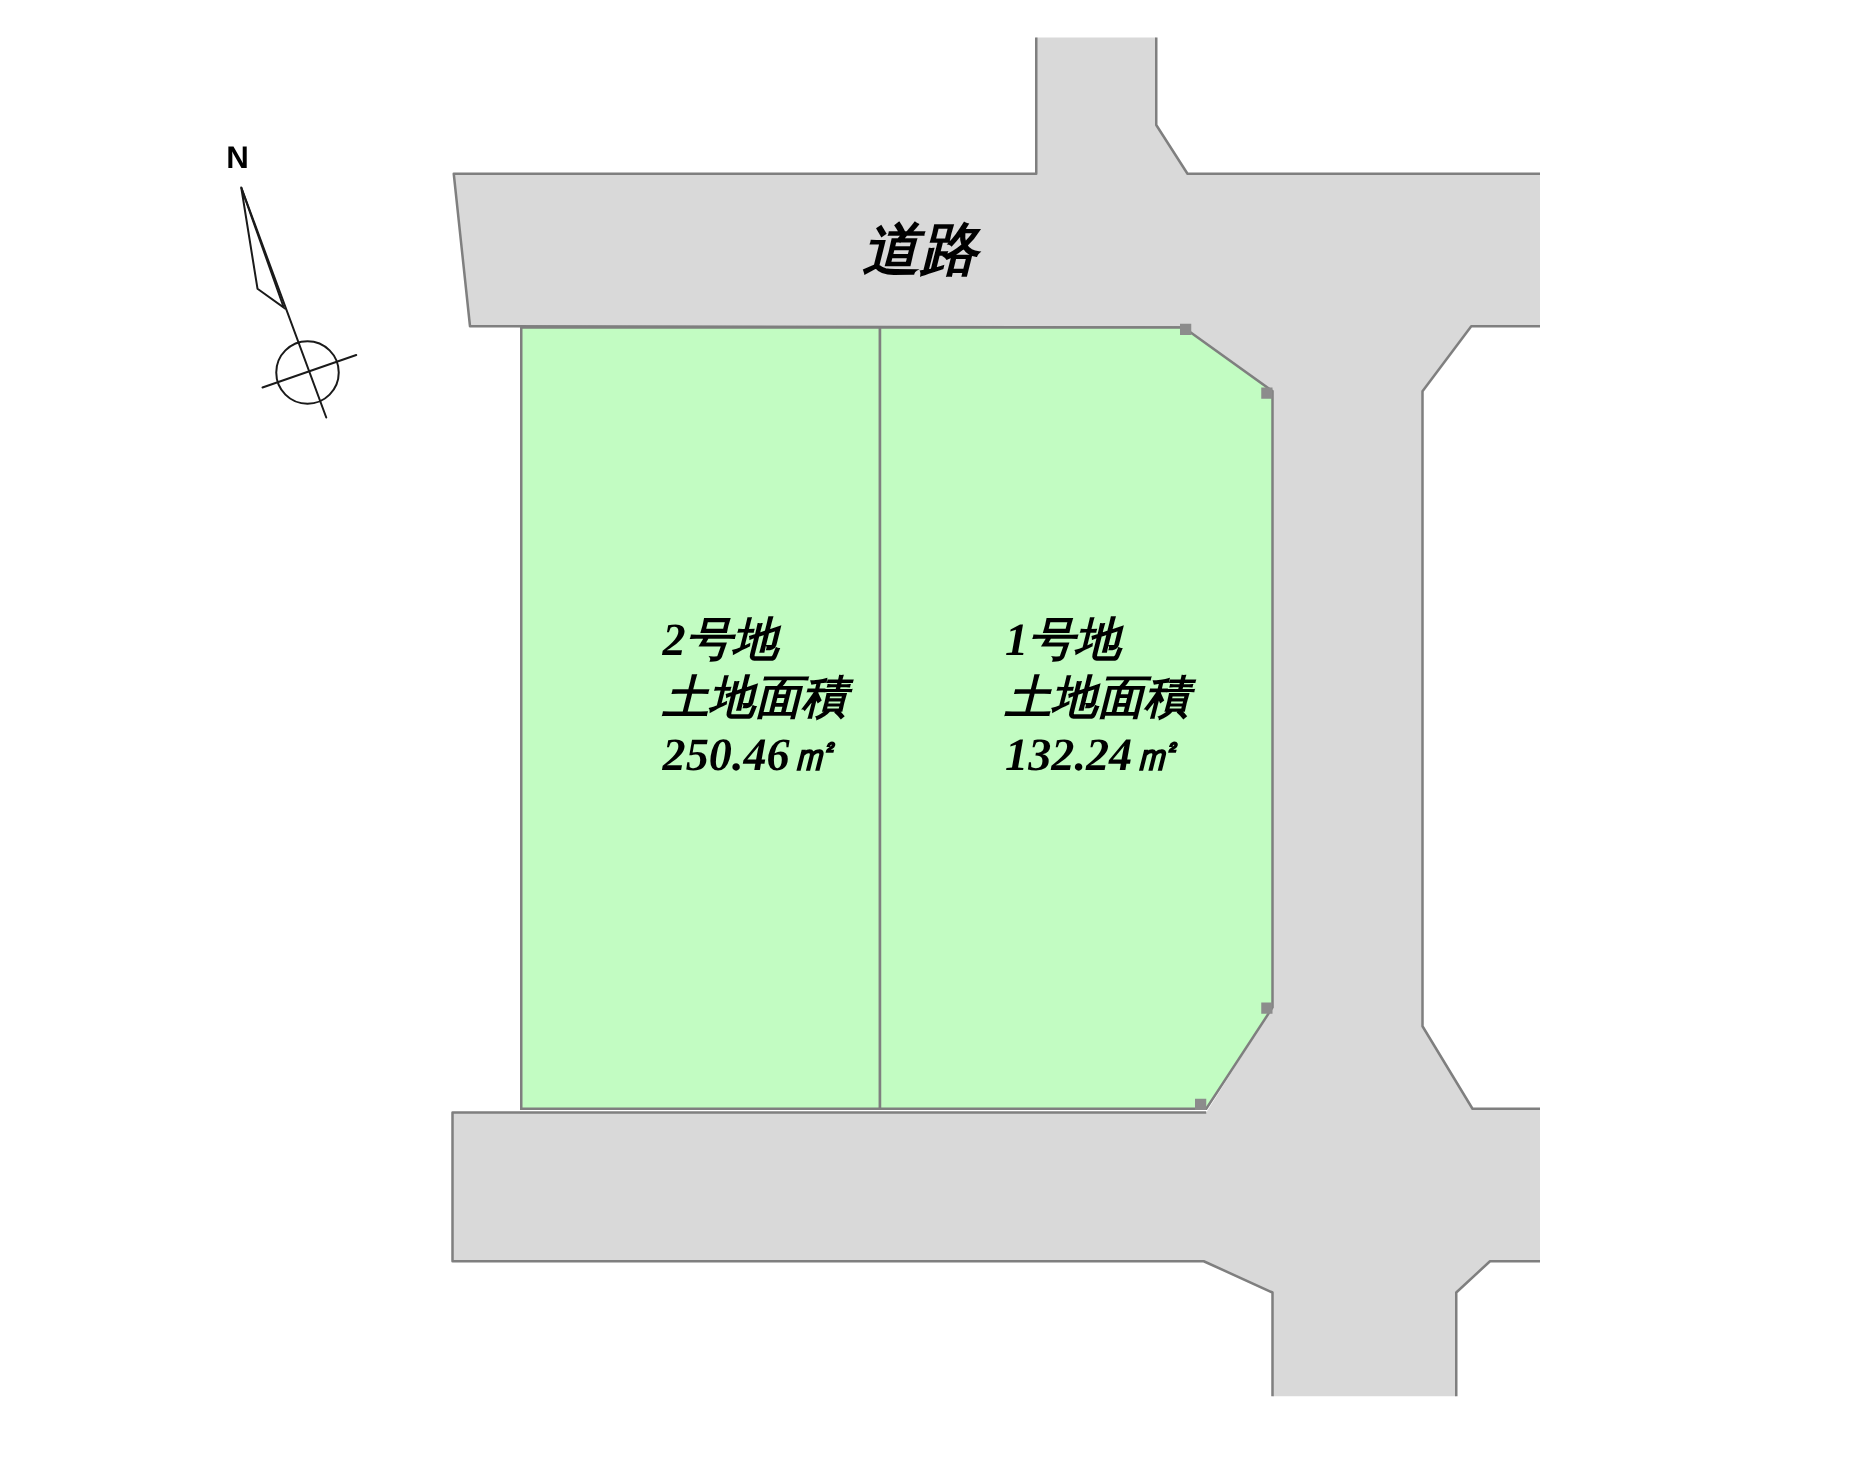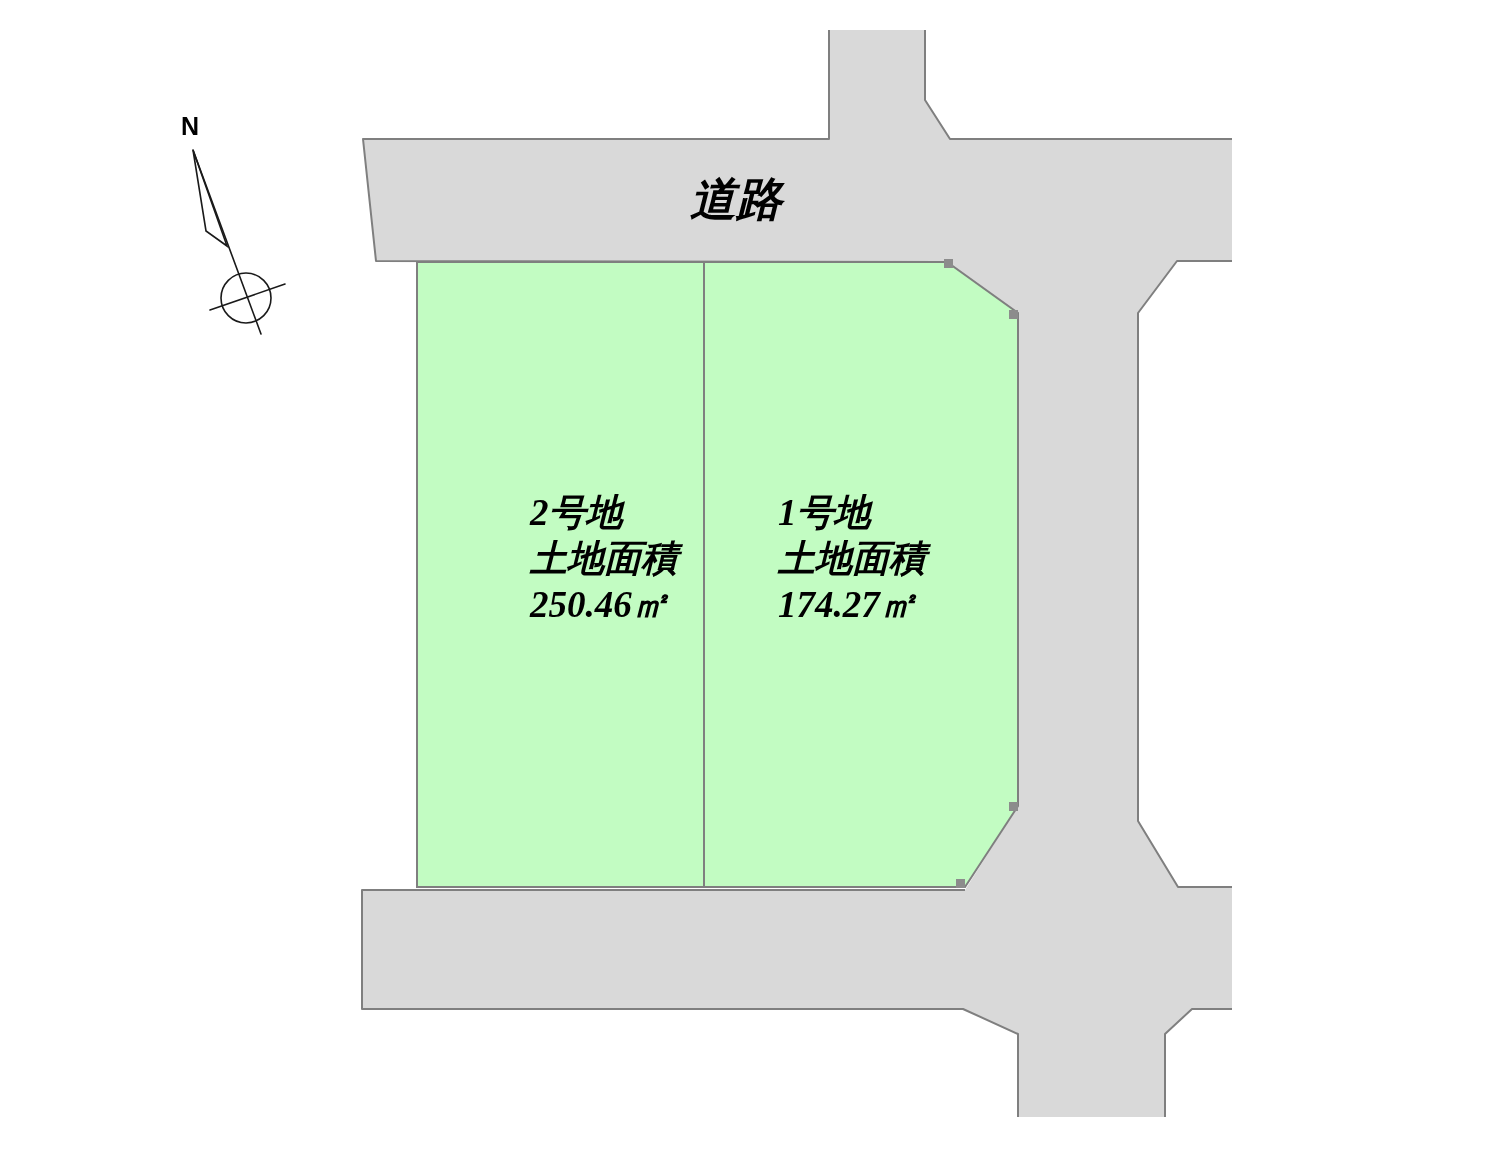--- a/index.html
+++ b/index.html
@@ -36,21 +36,21 @@
   .parcel-label {
     position: absolute;
     color: #000000;
     font-style: italic;
     font-size: 37px;
     line-height: 46px;
     font-weight: bold;
     white-space: nowrap;
   }
   .parcel-label-2 { left: 502px; top: 490px; margin-left: 28px; }
-  .parcel-label-1 { left: 778px; top: 490px; }
+  .parcel-label-1 { left: 804px; top: 490px; }
   .north-label {
     left: 181px;
     top: 112px;
     font-size: 25px;
     font-style: normal;
     font-weight: bold;
     font-family: "Liberation Sans", "DejaVu Sans", sans-serif;
   }
 </style>
 </head>
@@ -93,16 +93,16 @@
 
   <div class="parcel-label parcel-label-2">
     <div>2号地</div>
     <div>土地面積</div>
     <div>250.46㎡</div>
   </div>
 
   <div class="parcel-label parcel-label-1">
     <div>1号地</div>
     <div>土地面積</div>
-    <div>174.27㎡</div>
+    <div>132.24㎡</div>
   </div>
 
 </div>
 
 </body></html>

